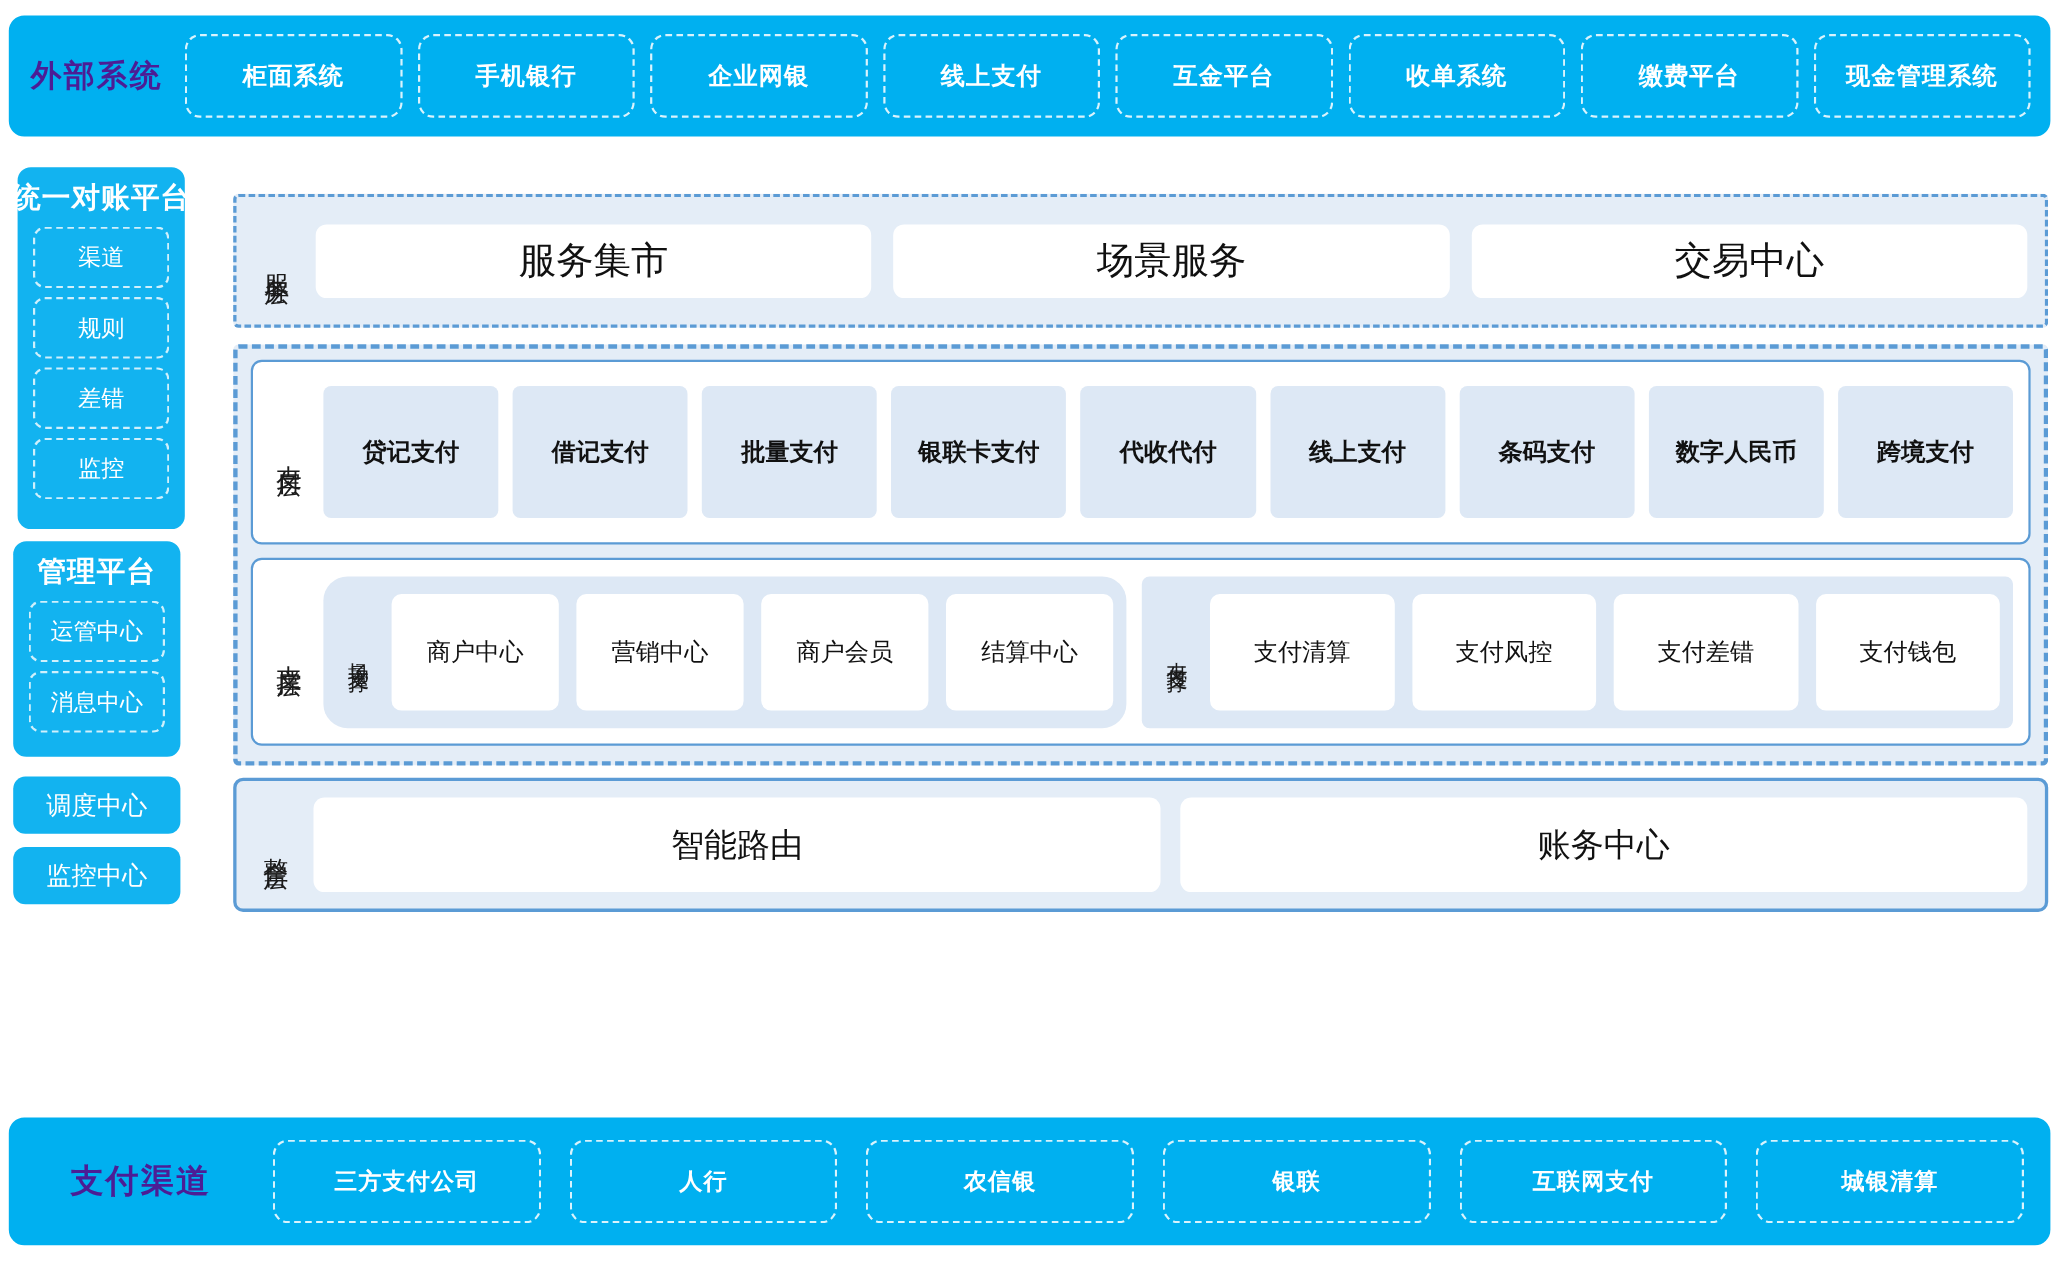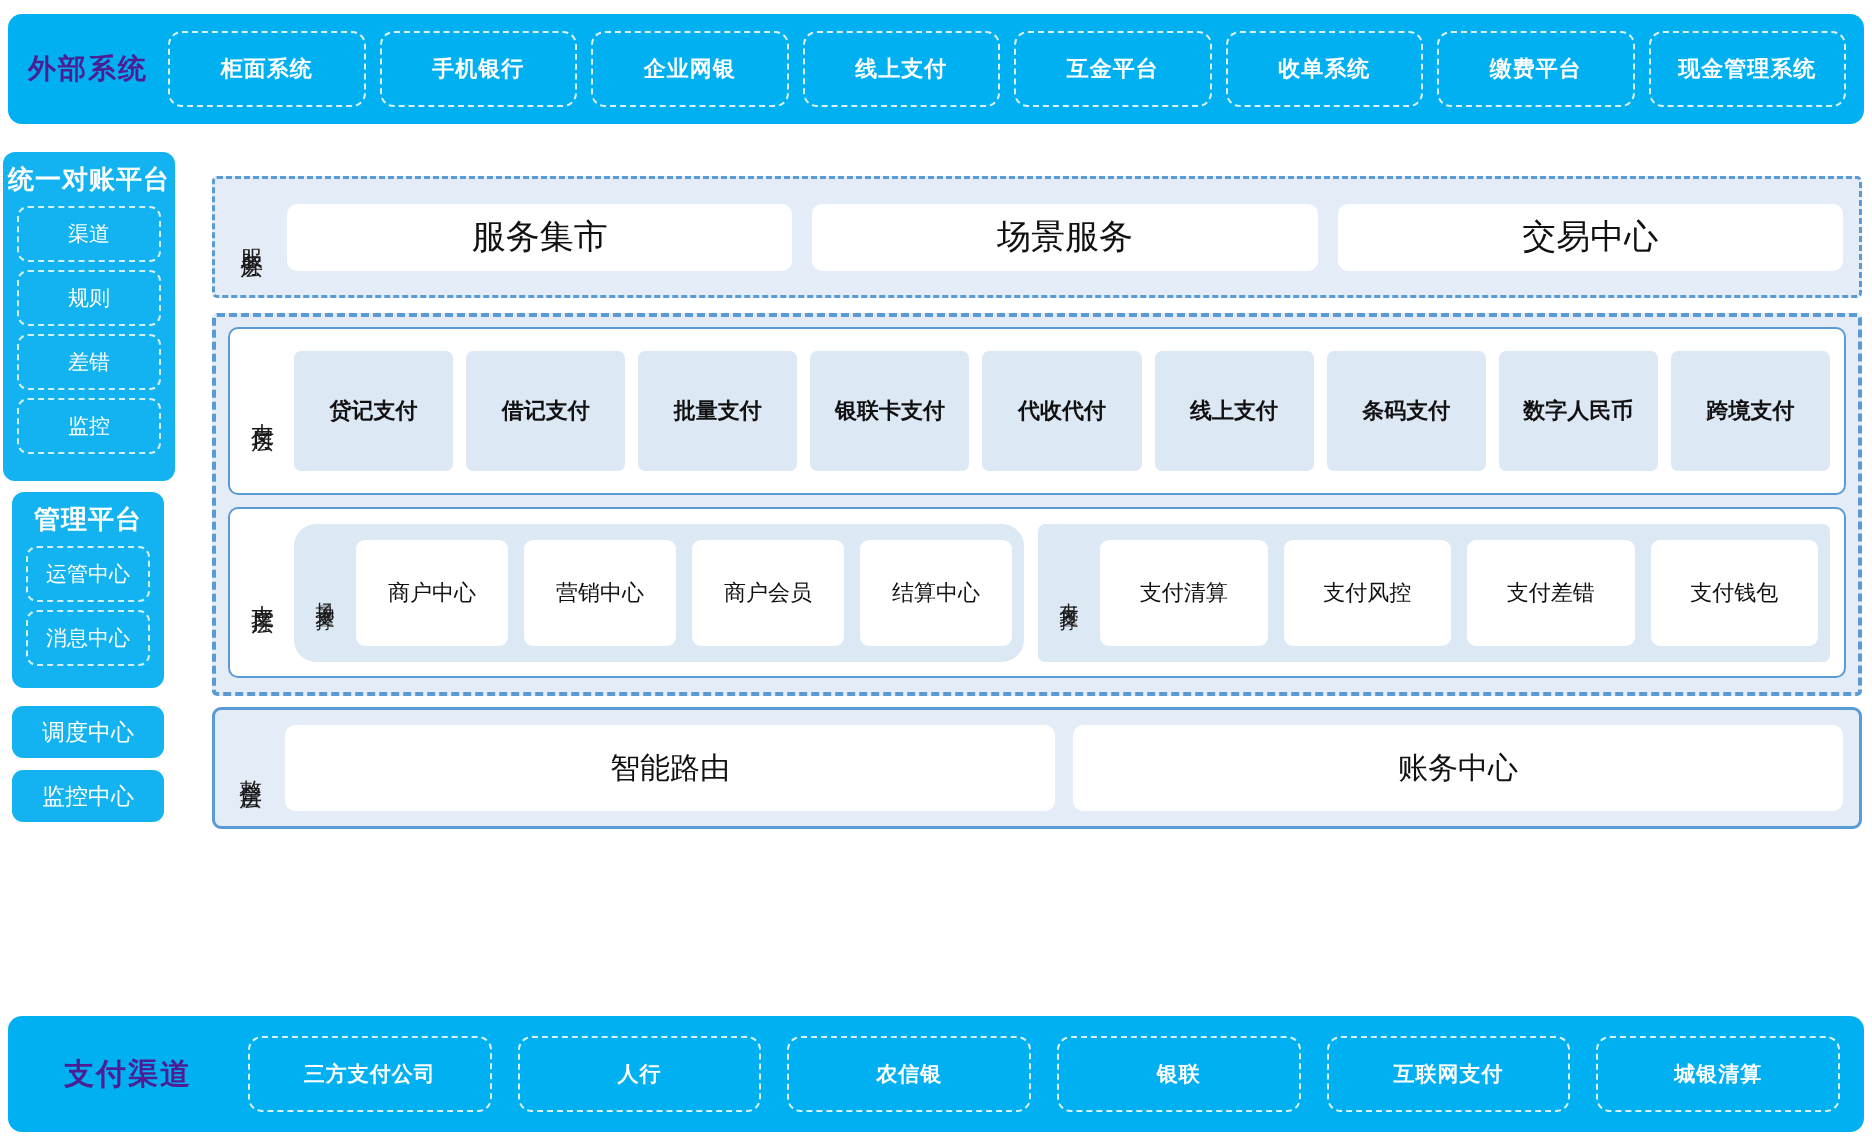--- a/index.html
+++ b/index.html
@@ -84,21 +84,21 @@
     color: #ffffff;
     font-size: 21px;
     font-weight: 500;
     display: flex;
     align-items: center;
     justify-content: center;
     margin-bottom: 8px;
   }
   .side-chip:last-child { margin-bottom: 0; }
 
-  #recon-card { left: 3px; top: 152px; width: 172px; height: 329px; }
+  #recon-card { left: 16px; top: 152px; width: 152px; height: 329px; }
   #recon-card .side-chip { height: 56px; }
   #mgmt-card  { left: 12px; top: 492px; width: 152px; height: 196px; }
   #mgmt-card .side-chip { height: 56px; }
 
   .side-solid {
     position: absolute;
     background: #12b3f0;
     border-radius: 11px;
     color: #ffffff;
     font-size: 23px;

